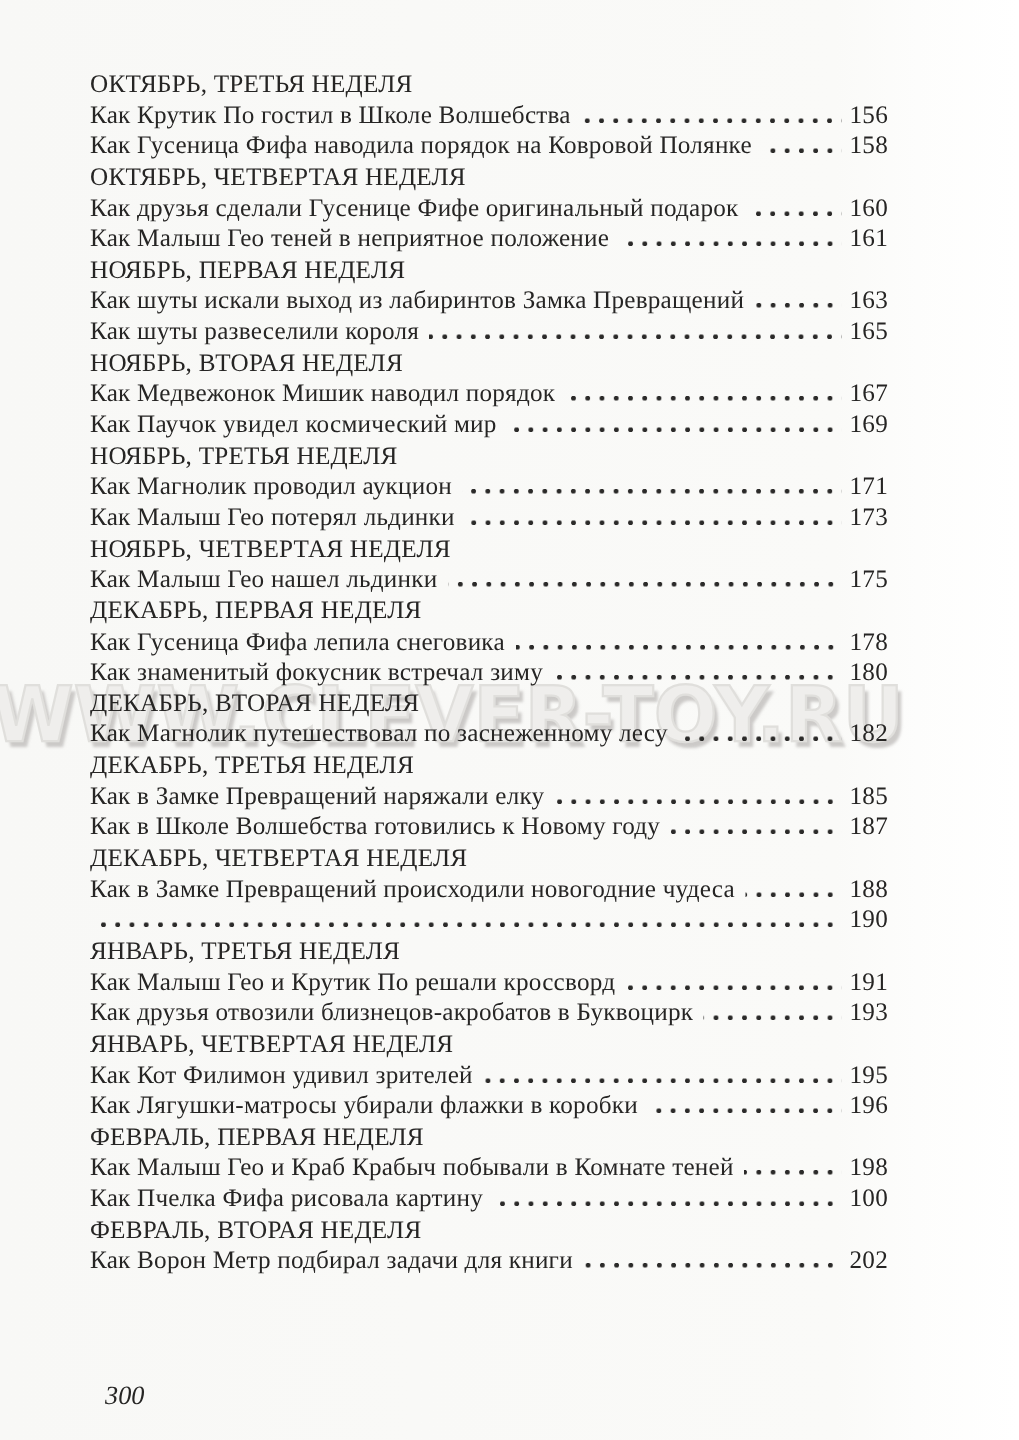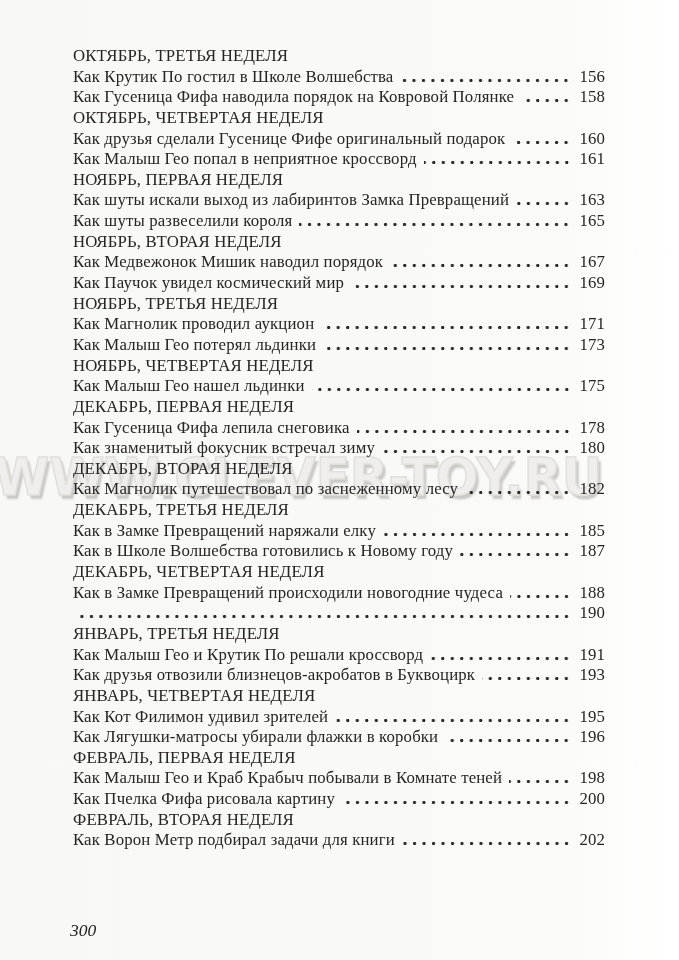--- a/index.html
+++ b/index.html
@@ -11,21 +11,21 @@
     position: relative;
     width: 679px;
     height: 960px;
     overflow: hidden;
     background: linear-gradient(90deg, #f8f8f6 0%, #fafaf8 82%, #fdfdfc 90%, #ffffff 100%);
     font-family: "Liberation Serif", serif;
     color: #262524;
   }
   .toc {
     position: absolute;
-    left: 73px;
+    left: 60px;
     top: 46px;
     width: 532px;
     z-index: 2;
   }
   .row {
     display: flex;
     align-items: baseline;
     height: 20.65px;
     font-size: 16.8px;
     line-height: 20.65px;
@@ -110,21 +110,21 @@
     <span class="title">ОКТЯБРЬ, ЧЕТВЕРТАЯ НЕДЕЛЯ</span>
   </div>
 
   <div class="row item">
     <span class="title">Как друзья сделали Гусенице Фифе оригинальный подарок</span>
     <span class="leader"></span>
     <span class="pagenum">160</span>
   </div>
 
   <div class="row item">
-    <span class="title">Как Малыш Гео попал в неприятное кроссворд</span>
+    <span class="title">Как Малыш Гео теней в неприятное положение</span>
     <span class="leader"></span>
     <span class="pagenum">161</span>
   </div>
 
   <div class="row header">
     <span class="title">НОЯБРЬ, ПЕРВАЯ НЕДЕЛЯ</span>
   </div>
 
   <div class="row item">
     <span class="title">Как шуты искали выход из лабиринтов Замка Превращений</span>
@@ -277,21 +277,21 @@
 
   <div class="row item">
     <span class="title">Как Малыш Гео и Краб Крабыч побывали в Комнате теней</span>
     <span class="leader"></span>
     <span class="pagenum">198</span>
   </div>
 
   <div class="row item">
     <span class="title">Как Пчелка Фифа рисовала картину</span>
     <span class="leader"></span>
-    <span class="pagenum">200</span>
+    <span class="pagenum">100</span>
   </div>
 
   <div class="row header">
     <span class="title">ФЕВРАЛЬ, ВТОРАЯ НЕДЕЛЯ</span>
   </div>
 
   <div class="row item">
     <span class="title">Как Ворон Метр подбирал задачи для книги</span>
     <span class="leader"></span>
     <span class="pagenum">202</span>

